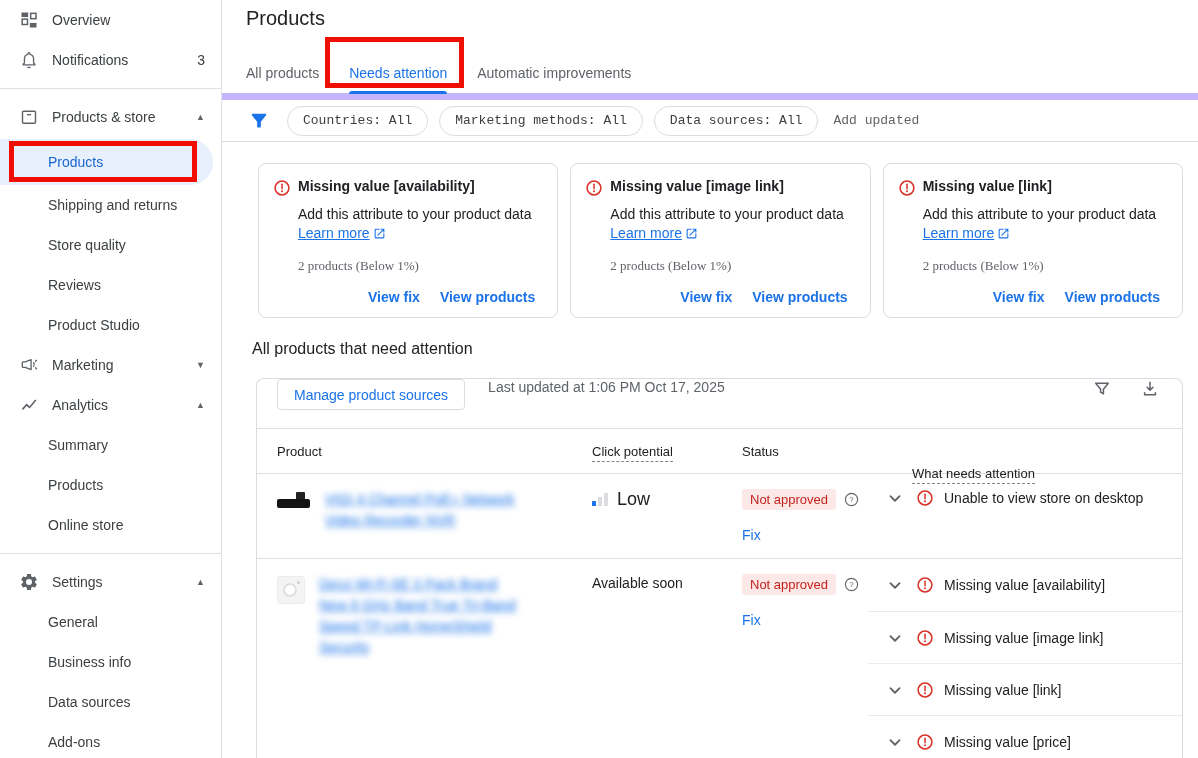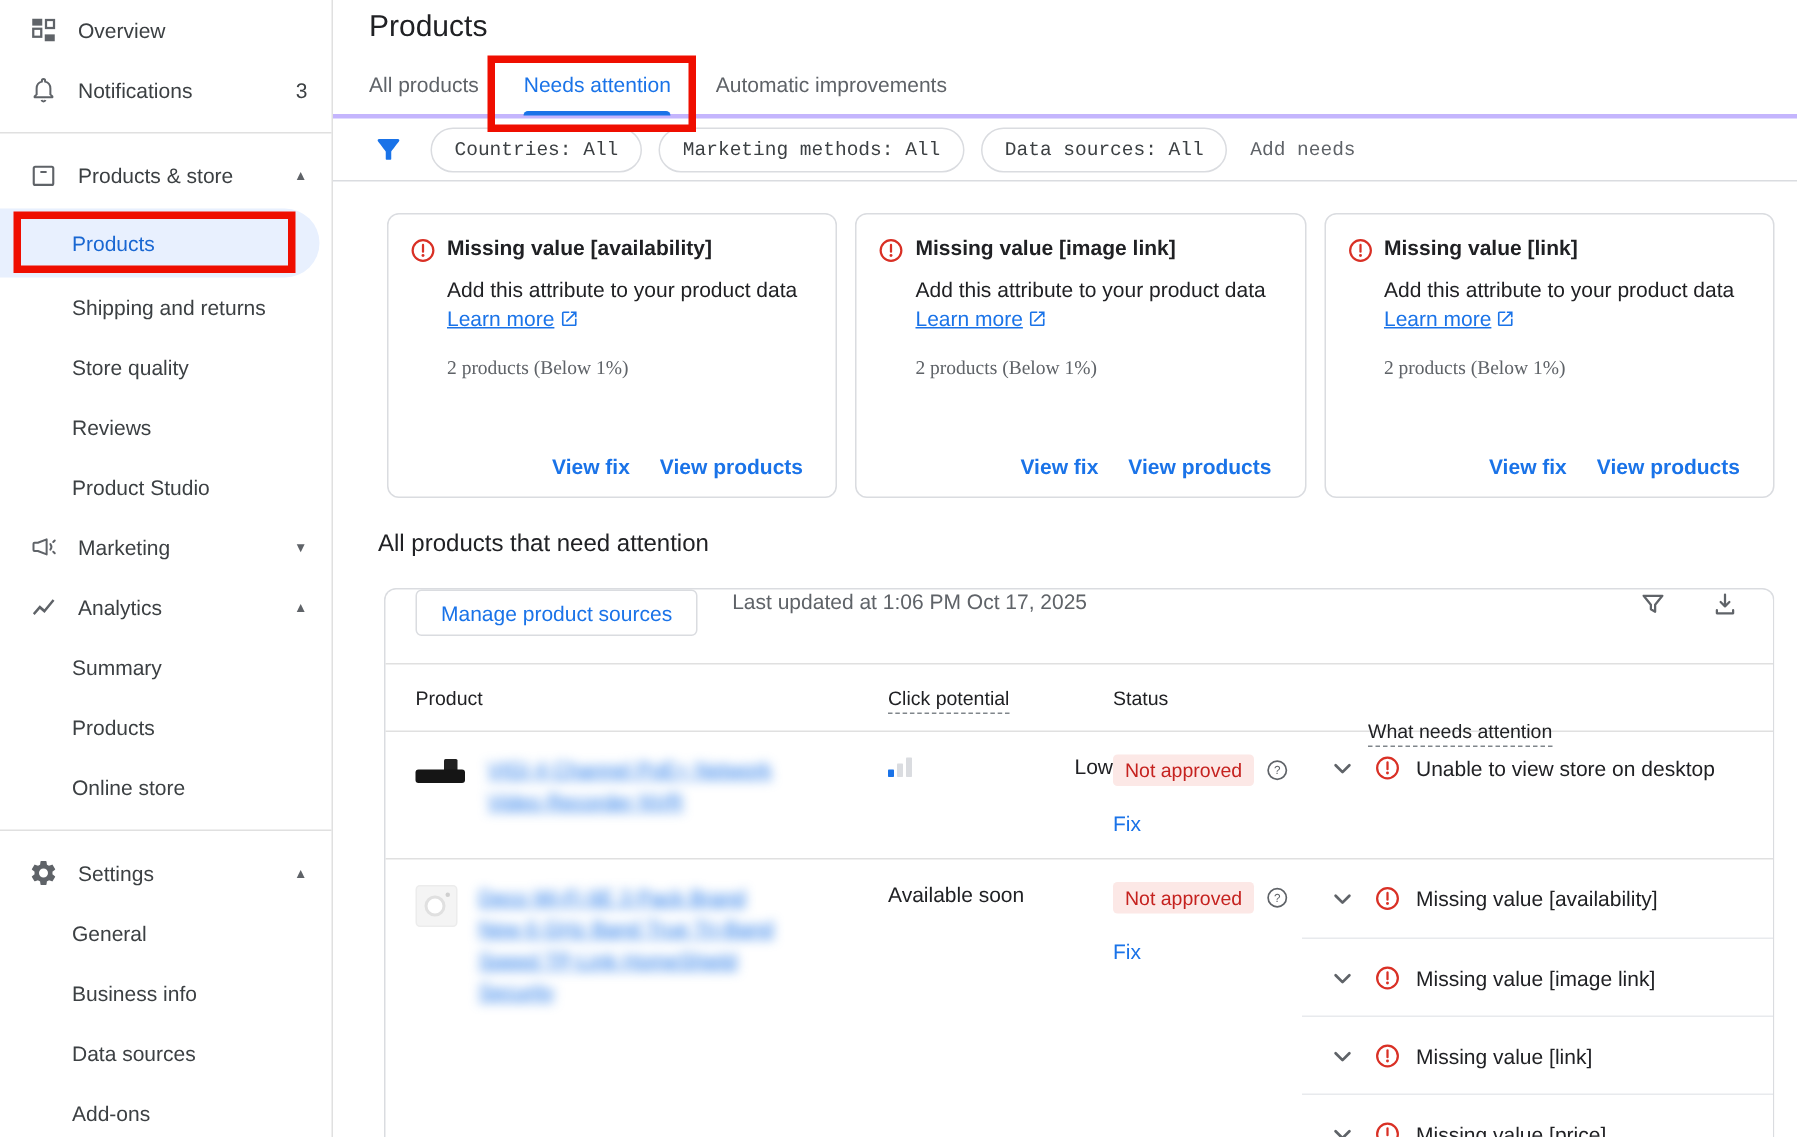--- a/index.html
+++ b/index.html
@@ -17,21 +17,21 @@
   .s-arrow { margin-left:auto; font-size:9px; color:#5f6368; }
   .s-divider { height:1px; background:#e0e0e0; margin:8px 0; }
   .s-sub { padding-left:48px; }
   .s-active { height:46px; width:213px; margin-top:2px; background:#e8f0fe; border-radius:0 23px 23px 0;
     color:#1967d2; font-weight:500; }
   .s-section { margin-top:8px; }
 
   
   .main { flex:1; position:relative; }
   .page-title { font-size:20px; font-weight:400; color:#202124; margin:7px 0 0 24px; }
-  .tabs { display:flex; margin-top:18px; padding-left:24px; border-bottom:3px solid #c4b5fd; }
+  .tabs { display:flex; margin-top:35px; padding-left:24px; border-bottom:7px solid #c4b5fd; }
   .tab { position:relative; margin-right:30px; padding-bottom:12px; font-size:14px; color:#5f6368; cursor:pointer; }
   .tab.active { color:#1a73e8; font-weight:500; }
   .tab.active::after { content:""; position:absolute; left:0; right:0; bottom:-1px; height:3px;
     background:#1a73e8; border-radius:3px 3px 0 0; }
   .filter-bar { display:flex; align-items:center; height:42px; padding-left:26px; gap:11px;
     border-bottom:1px solid #dadce0;font-family:Liberation Mono, monospace; }
   .chip { display:inline-flex; align-items:center; height:30px; padding:0 15px; border:1px solid #dadce0;
     border-radius:16px; font-size:13px; color:#3c4043; cursor:pointer; background:#fff; }
   .add-filter { font-size:13px; color:#5f6368; margin-left:4px; cursor:pointer; }
   .funnel-blue { width:22px; height:22px; margin-right:6px; }
@@ -41,21 +41,21 @@
   .card { flex:1; border:1px solid #dadce0; border-radius:8px; padding:14px 22px 12px 14px; background:#fff; }
   .card-head { display:flex; align-items:flex-start; gap:7px; }
   .warn-ic { width:18px; height:18px; flex:0 0 18px; margin-top:1px; }
   .card-title { font-size:14px; font-weight:700; color:#202124; }
   .card-body { margin:8px 0 0 25px; font-size:14px; color:#202124; line-height:19px; }
   .learn-more { color:#1a73e8; text-decoration:underline; cursor:pointer; }
   .ext-ic { width:13px; height:13px; vertical-align:-2px; margin-left:3px; }
   .card-meta { margin:13px 0 0 25px; font-size:13px; color:#5f6368;font-family:Liberation Serif, serif; }
   .card-actions { display:flex; justify-content:flex-end; gap:20px; margin-top:15px;
     font-size:14px; font-weight:700; color:#1a73e8; }
-  .card-actions span { cursor:pointer;margin-top:35px; }
+  .card-actions span { cursor:pointer; }
 
   
   .section-title { margin:22px 0 0 30px; font-size:16px; color:#202124; }
   .table-card { margin:20px 15px 0 34px; border:1px solid #dadce0; border-bottom:none;
     border-radius:8px 8px 0 0; background:#fff; }
   .toolbar { display:flex; height:50px; padding:0 22px 0 20px;
     border-bottom:1px solid #e0e0e0; }
   .manage-btn { height:31px; padding:0 16px; border:1px solid #dadce0; border-radius:4px; background:#fff;
     color:#1a73e8; font-size:14px; font-weight:500; font-family:"Liberation Sans",sans-serif; cursor:pointer; }
   .updated { margin-left:23px; font-size:14px; color:#5f6368; }
@@ -81,21 +81,21 @@
 
   .thumb1 { width:34px; height:30px; position:relative; flex:0 0 34px; }
   .thumb1 .t-top { position:absolute; left:19px; top:3px; width:9px; height:9px; background:#222; border-radius:1px; }
   .thumb1 .t-body { position:absolute; left:0; top:10px; width:33px; height:9px; background:#151515; border-radius:2px; }
   .thumb2 { width:28px; height:28px; margin-top:2px; background:#f4f4f4; border:1px solid #ececec;
     border-radius:3px; position:relative; flex:0 0 28px; }
   .thumb2 .t-circle { position:absolute; left:5px; top:6px; width:14px; height:14px; border:2px solid #e0e0e0;
     background:#fff; border-radius:50%; }
   .thumb2 .t-dot { position:absolute; right:4px; top:4px; width:3px; height:3px; background:#cfcfcf; border-radius:50%; }
 
-  .click-wrap { display:flex; align-items:center; gap:9px; font-size:14px; color:#202124;justify-content:space-between; }
+  .click-wrap { display:flex; align-items:center; gap:9px; font-size:18px; color:#202124; }
   .bars { display:flex; align-items:flex-end; gap:2px; height:13px; }
   .bars i { width:4px; display:block; border-radius:0.5px; }
   .b1 { height:5px; background:#1a73e8; } .b2 { height:9px; background:#dadce0; } .b3 { height:13px; background:#dadce0; }
 
   .badge-row { display:flex; align-items:center; gap:7px; }
   .badge { background:#fce8e6; color:#c5221f; font-size:13px; padding:3px 8px; border-radius:3px; white-space:nowrap; }
   .help-ic { width:17px; height:17px; cursor:pointer; }
   .fix-link { margin-top:17px; font-size:14px; color:#1a73e8; cursor:pointer; }
 
   .attn-list { display:flex; flex-direction:column; }
@@ -233,21 +233,21 @@
 
     <div class="filter-bar">
       <span class="funnel-blue">
         <svg viewBox="0 0 24 24" width="22" height="22">
             <path fill="#1a73e8" d="M4.3 5.6C6.3 8.2 10 13 10 13v5.5c0 .3.2.5.5.5h3c.3 0 .5-.2.5-.5V13s3.7-4.8 5.7-7.4c.5-.7 0-1.6-.8-1.6H5.1c-.8 0-1.3.9-.8 1.6z"></path>
           </svg>
       </span>
       <span class="chip">Countries: All</span>
       <span class="chip">Marketing methods: All</span>
       <span class="chip">Data sources: All</span>
-      <span class="add-filter">Add needs</span>
+      <span class="add-filter">Add updated</span>
     </div>
 
     <div class="cards">
 
       <div class="card">
         <div class="card-head">
           <span class="warn-ic">
             <svg viewBox="0 0 24 24" width="18" height="18">
                 <circle cx="12" cy="12" r="9.2" fill="none" stroke="#d93025" stroke-width="2"></circle>
                 <path d="M12 7v6" stroke="#d93025" stroke-width="2" stroke-linecap="round"></path>

